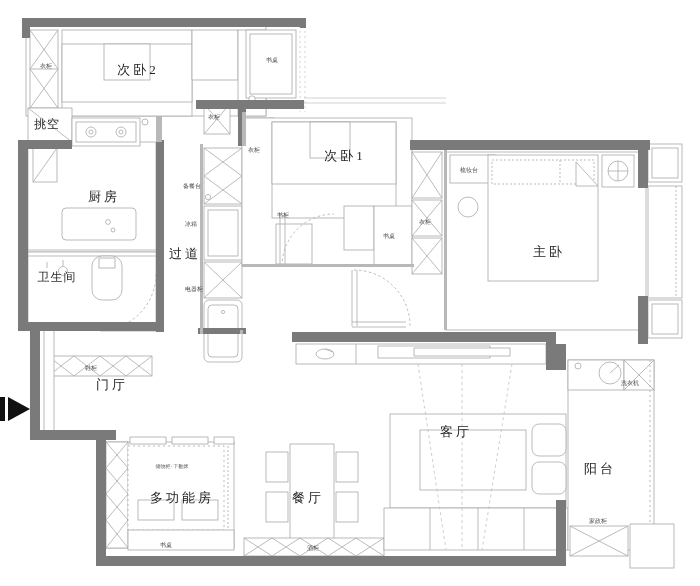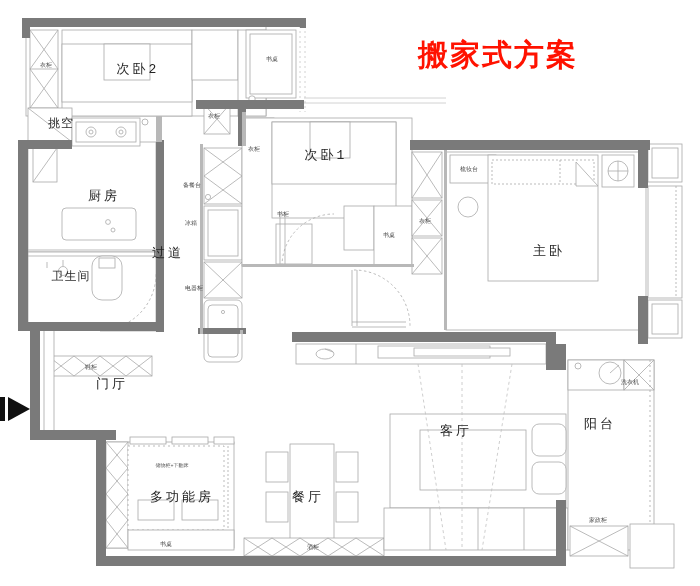--- a/index.html
+++ b/index.html
@@ -21,25 +21,25 @@
     letter-spacing:2px;
     white-space:nowrap;
     line-height:1;
   }
 
   .rlabel{
     position:absolute;
     color:#2b2b2b;
     white-space:nowrap;
     line-height:1;
-    font-family:Liberation Mono, monospace;
+    font-family:Liberation Serif, serif;
     transform:translate(-50%,-50%);
   }
   .rlabel.big{font-size:13px;letter-spacing:3px;color:#242424;}
-  .rlabel.mid{font-size:12px;letter-spacing:1px;color:#2b2b2b;margin-left:14px;}
+  .rlabel.mid{font-size:12px;letter-spacing:1px;color:#2b2b2b;}
   .rlabel.small{font-size:6px;letter-spacing:0px;color:#4a4a4a;}
   .rlabel.tiny{font-size:5px;letter-spacing:0px;color:#555;}
 </style>
 </head>
 <body>
 
 <div id="stage">
 
   <svg id="plan" viewBox="0 0 700 586">
     <defs>
@@ -315,33 +315,32 @@
       <rect x="200" y="144" width="3" height="190"></rect>
       <rect x="240" y="330" width="3" height="4"></rect>
     </g>
 
     <g>
       <path d="M8 397 L30 409 L8 421 Z" fill="#111111"></path>
       <rect x="0" y="397" width="5" height="24" fill="#111111"></rect>
     </g>
   </svg>
 
-  <div class="title">搬家式方案</div>
 
   <div class="rlabel big" style="left:138px;top:69px">次卧2</div>
   <div class="rlabel big" style="left:104px;top:196px">厨房</div>
   <div class="rlabel mid" style="left:57px;top:277px">卫生间</div>
-  <div class="rlabel big" style="left:168px;top:253px">过道</div>
-  <div class="rlabel big" style="left:326px;top:155px">次卧1</div>
+  <div class="rlabel big" style="left:185px;top:253px">过道</div>
+  <div class="rlabel big" style="left:345px;top:155px">次卧1</div>
   <div class="rlabel big" style="left:549px;top:251px">主卧</div>
   <div class="rlabel big" style="left:112px;top:384px">门厅</div>
   <div class="rlabel big" style="left:182px;top:497px">多功能房</div>
   <div class="rlabel big" style="left:308px;top:497px">餐厅</div>
   <div class="rlabel big" style="left:456px;top:431px">客厅</div>
-  <div class="rlabel big" style="left:600px;top:424px">阳台</div>
+  <div class="rlabel big" style="left:600px;top:468px">阳台</div>
   <div class="rlabel mid" style="left:47px;top:124px">挑空</div>
 
   <div class="rlabel small" style="left:46px;top:66px">衣柜</div>
   <div class="rlabel small" style="left:272px;top:60px">书桌</div>
   <div class="rlabel small" style="left:214px;top:117px">衣柜</div>
   <div class="rlabel small" style="left:254px;top:150px">衣柜</div>
   <div class="rlabel small" style="left:192px;top:186px">备餐台</div>
   <div class="rlabel small" style="left:191px;top:224px">冰箱</div>
   <div class="rlabel small" style="left:194px;top:289px">电器柜</div>
   <div class="rlabel small" style="left:283px;top:215px">书柜</div>

